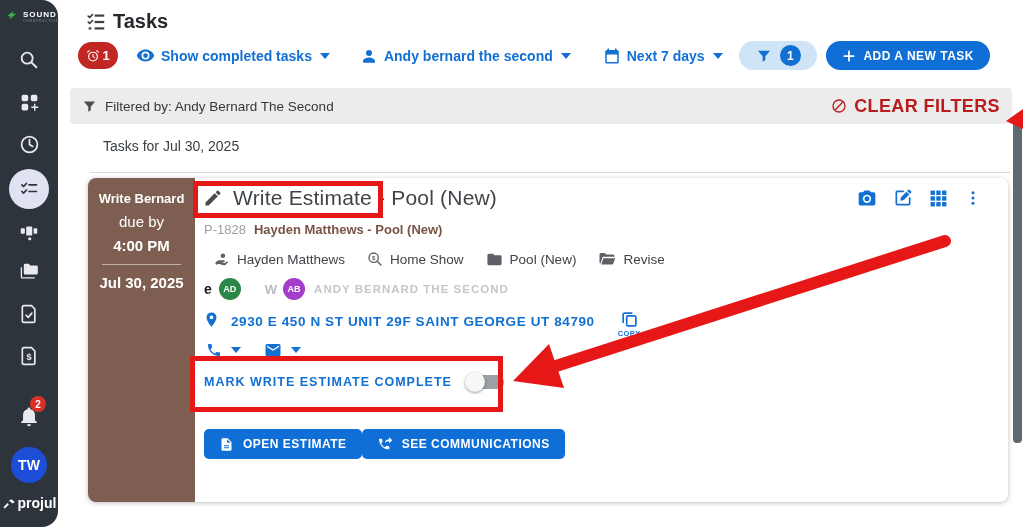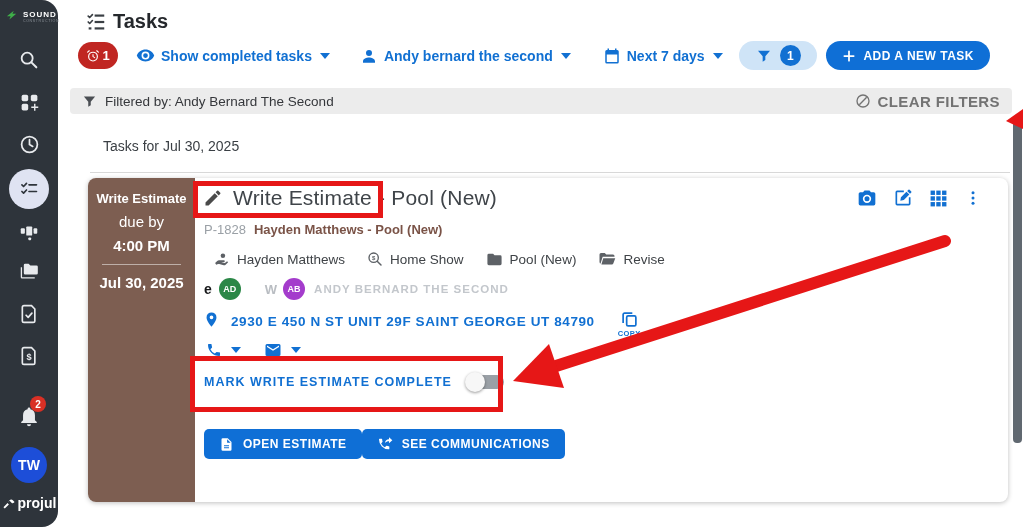--- a/index.html
+++ b/index.html
@@ -36,25 +36,25 @@
   .caret { width:0; height:0; border-left:5px solid transparent; border-right:5px solid transparent; border-top:6px solid #1170d2; margin-left:2px; }
   .filter-pill { margin-left:auto; width:78px; height:29px; border-radius:15px; background:#cfe4f7; display:flex;
                  align-items:center; justify-content:center; gap:8px; color:#1170d2; }
   .filter-count { width:21px; height:21px; border-radius:50%; background:#1170d2; color:#fff; font-size:12px; font-weight:bold;
                   display:flex; align-items:center; justify-content:center; }
   .add-btn { margin-left:9px; height:29px; padding:0 16px; border-radius:15px; background:#0f6fd6; color:#fff; border:none;
              font-weight:bold; font-size:12px; letter-spacing:.5px; display:flex; align-items:center; gap:7px;
              font-family:"Liberation Sans", sans-serif; cursor:pointer; }
 
   
-  .filter-bar { position:absolute; left:70px; top:88px; width:942px; height:26px; background:#ececec; border-radius:4px;
+  .filter-bar { position:absolute; left:70px; top:88px; width:942px; height:36px; background:#ececec; border-radius:4px;
                 display:flex; align-items:center; padding:4px 12px; }
   .filter-bar .fb-label { color:#35373b; font-size:13.5px; margin-left:8px; }
-  .clear-filters { margin-left:auto; display:flex; align-items:center; gap:7px; color:#737373; font-weight:bold;
-                   font-size:15px; letter-spacing:.4px; cursor:pointer; }
+  .clear-filters { margin-left:auto; display:flex; align-items:center; gap:7px; color:#b91c1c; font-weight:bold;
+                   font-size:18px; letter-spacing:.4px; cursor:pointer; }
 
   .date-heading { position:absolute; left:103px; top:138px; font-size:14px; color:#3a3f44; }
   .divider { position:absolute; left:90px; top:172px; width:920px; height:1px; background:#d8d8d8; }
 
   
   .task-card { position:absolute; left:88px; top:178px; width:920px; height:324px; background:#fff;
                border-radius:8px; box-shadow:0 1px 5px rgba(0,0,0,.25); display:flex; }
   .rail { width:107px; background:#7d5e51; border-radius:8px 0 0 8px; color:#fff; text-align:center; padding-top:13px; flex:none; }
   .rail .r1 { font-size:13px; font-weight:bold; }
   .rail .r2 { font-size:15px; margin-top:7px; }
@@ -270,21 +270,21 @@
         </svg>
       <span>CLEAR FILTERS</span>
     </div>
   </div>
 
   <div class="date-heading">Tasks for Jul 30, 2025</div>
   <div class="divider"></div>
 
   <div class="task-card">
     <div class="rail">
-      <div class="r1">Write Estimate</div>
+      <div class="r1">Write Bernard</div>
       <div class="r2">due by</div>
       <div class="r3">4:00 PM</div>
       <hr>
       <div class="r4">Jul 30, 2025</div>
     </div>
 
     <div class="card-body">
       <div class="title-row">
         <svg width="20" height="20" viewBox="0 0 24 24" fill="#4a4a4a">
             <path d="M3 17.25V21h3.75L17.8 9.94l-3.75-3.75L3 17.25zM20.7 7.04a1 1 0 0 0 0-1.41l-2.34-2.34a1 1 0 0 0-1.41 0l-1.83 1.83 3.75 3.75 1.83-1.83z"></path>

